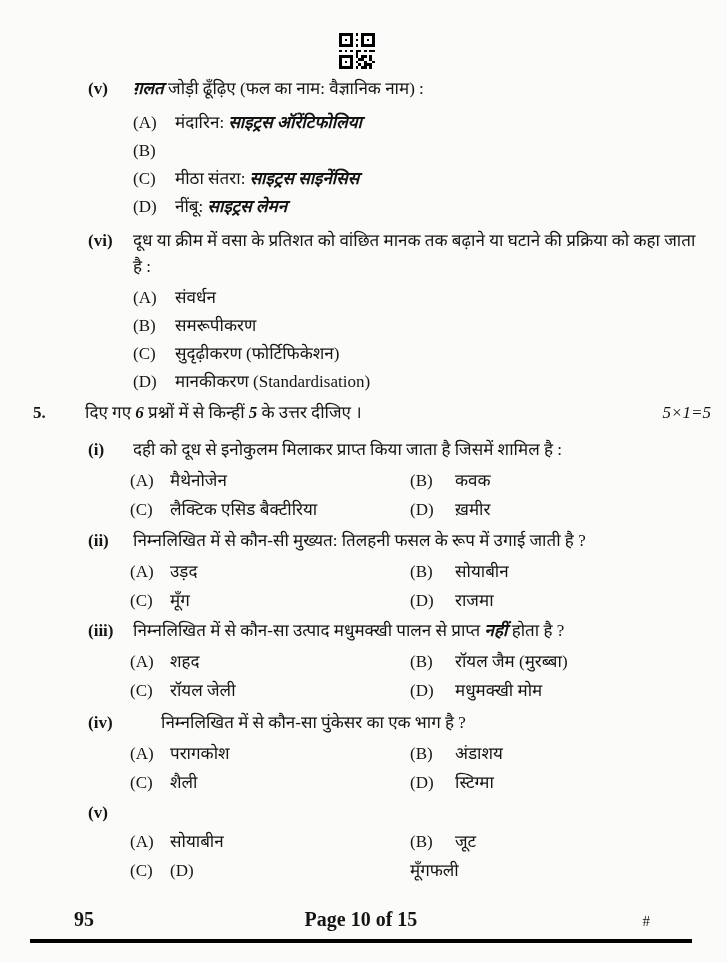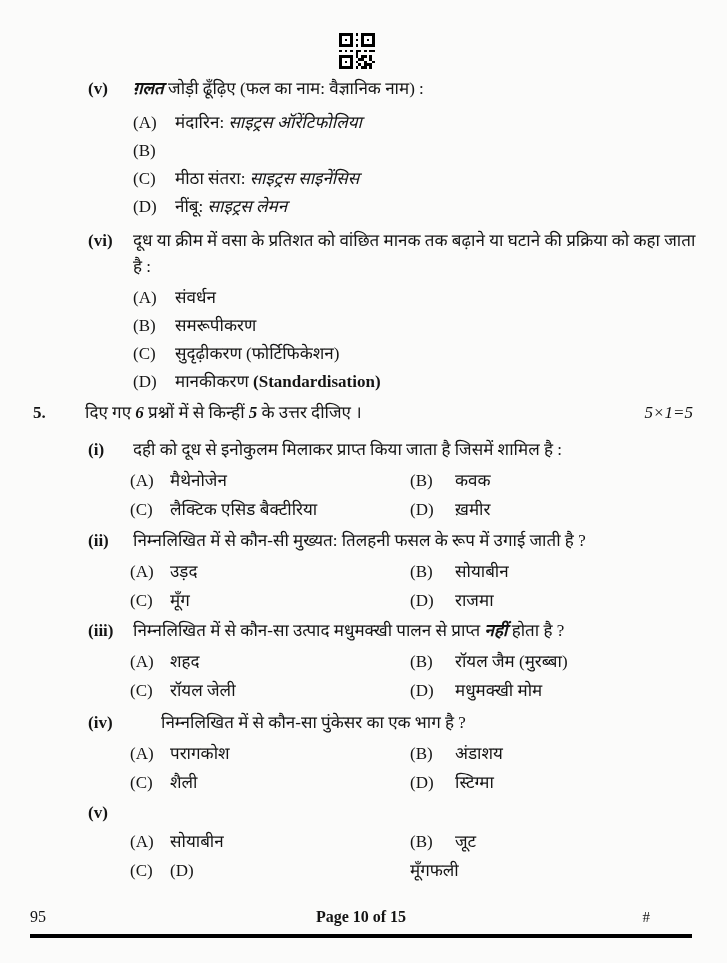--- a/index.html
+++ b/index.html
@@ -21,50 +21,50 @@
   
   .subhead { margin-left:88px; line-height:22px; }
   .subnum { font-weight:bold; width:45px; flex:0 0 45px; }
   .subtext { max-width:565px; line-height:26px; }
 
   
   .qhead { margin-left:33px; line-height:23px; }
   .qnum { font-weight:bold; width:52px; flex:0 0 52px; }
   .qintro { }
   .bnum { font-weight:bold; font-style:italic; }
-  .marks { margin-left:auto; margin-right:34px; font-style:italic; }
+  .marks { margin-left:auto; margin-right:16px; font-style:italic; }
 
   
   .orow1 { display:flex; align-items:baseline; margin-left:133px; height:22px; margin-bottom:6px; line-height:22px; }
   .orow1 .optletter { width:42px; flex:0 0 42px; }
 
   
   .orow2 { display:grid; grid-template-columns:40px 240px 45px auto; align-items:baseline;
            margin-left:130px; height:23px; margin-bottom:6px; line-height:23px; }
 
-  .sci { font-style:italic; }
+  .sci { font-style:italic;font-weight:bold; }
   .boldital { font-weight:bold; font-style:italic;text-align:center; }
-  .latbold { font-weight:bold; }
+  .latbold { font-weight:normal; }
 
   #blk-v-head  { margin-top:7px; }
   #blk-v-opts  { margin-top:10px; }
   #blk-vi-head { margin-top:10px; }
   #blk-vi-opts { margin-top:7px; }
   #blk-q5-head { margin-top:8px; }
   #blk-s1 { margin-top:13px; } #blk-s2 { margin-top:7px; } #blk-s3 { }
   #blk-s4 { margin-top:8px;gap:28px; }  #blk-s5 { margin-top:8px; }
   .optsblk { margin-top:6px; }
 
   .footer {
     position:absolute; top:908px; left:30px; width:662px;
     border-bottom:4px solid #000; padding-bottom:8px;
     display:grid; grid-template-columns:1fr auto 1fr; align-items:baseline;
   }
-  .footer .f-left  { font-weight:normal; font-size:16px; justify-self:start; }
-  .footer .f-center{ font-weight:bold; font-size:16px; justify-self:center; }
+  .footer .f-left  { font-weight:bold; font-size:20px; justify-self:start;margin-left:44px; }
+  .footer .f-center{ font-weight:bold; font-size:20px; justify-self:center; }
   .footer .f-right { font-size:15px; justify-self:end; padding-right:42px; }
 </style>
 </head>
 <body>
 
 <div class="page">
 
   <svg class="qr" viewBox="0 0 13 13" shape-rendering="crispEdges">
     <rect x="0" y="0" width="5" height="5" fill="#000"></rect>
       <rect x="1" y="1" width="3" height="3" fill="#fff"></rect>

